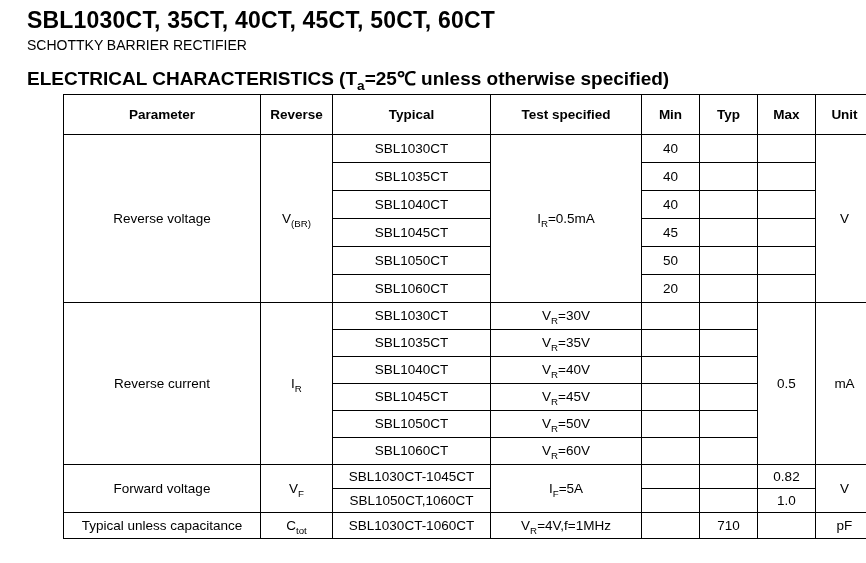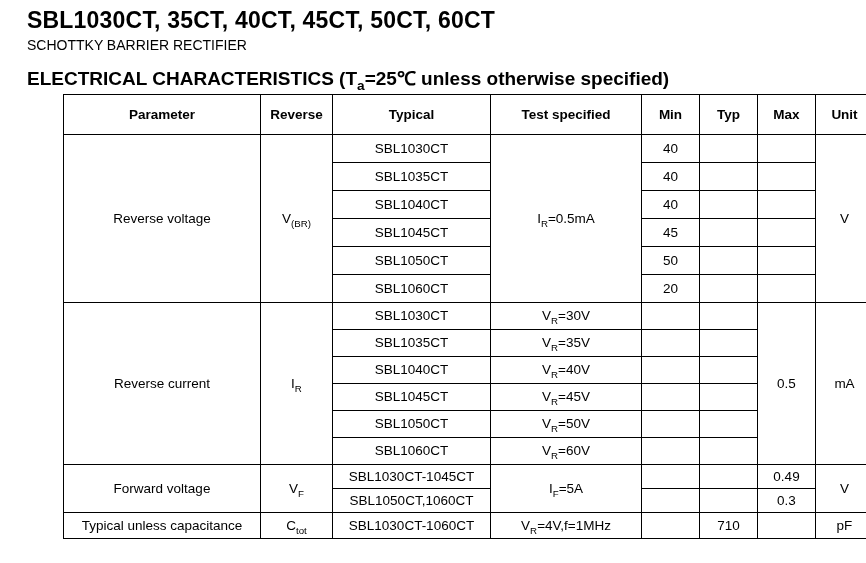--- a/index.html
+++ b/index.html
@@ -178,28 +178,28 @@
         <td></td>
       </tr>
 
       <tr class="h24">
         <td class="param" rowspan="2">Forward voltage</td>
         <td rowspan="2">V<sub>F</sub></td>
         <td>SBL1030CT-1045CT</td>
         <td rowspan="2">I<sub>F</sub>=5A</td>
         <td></td>
         <td></td>
-        <td>0.49</td>
+        <td>0.82</td>
         <td rowspan="2">V</td>
       </tr>
       <tr class="h24">
         <td>SBL1050CT,1060CT</td>
         <td></td>
         <td></td>
-        <td>0.3</td>
+        <td>1.0</td>
       </tr>
 
       <tr class="h26">
         <td class="param">Typical unless capacitance</td>
         <td>C<sub>tot</sub></td>
         <td>SBL1030CT-1060CT</td>
         <td>V<sub>R</sub>=4V,f=1MHz</td>
         <td></td>
         <td>710</td>
         <td></td>

